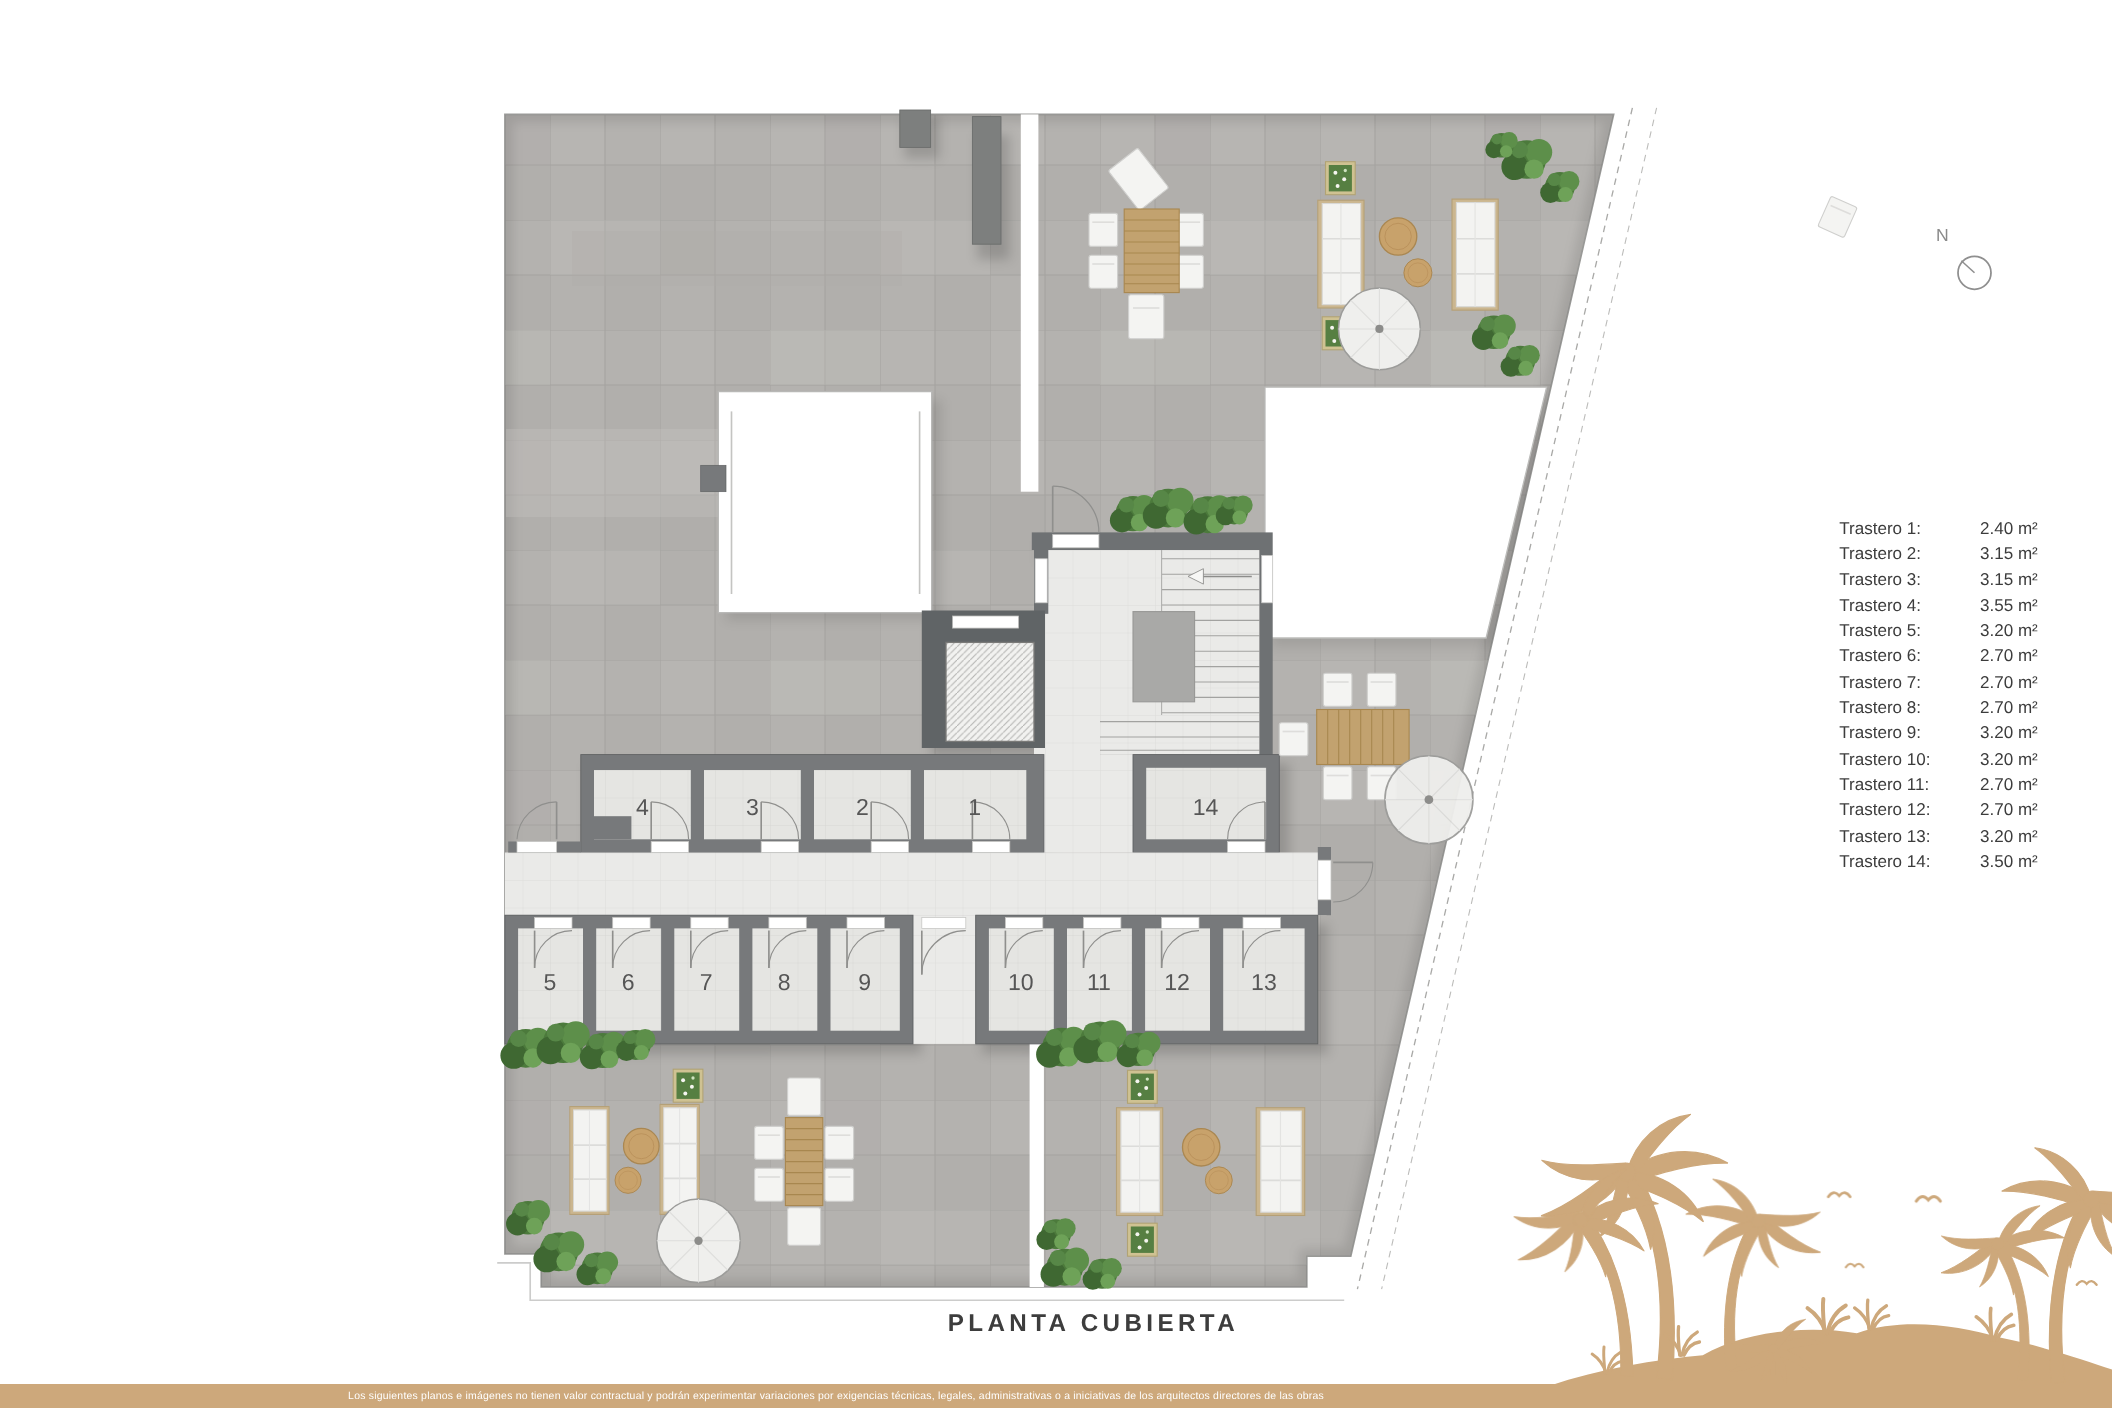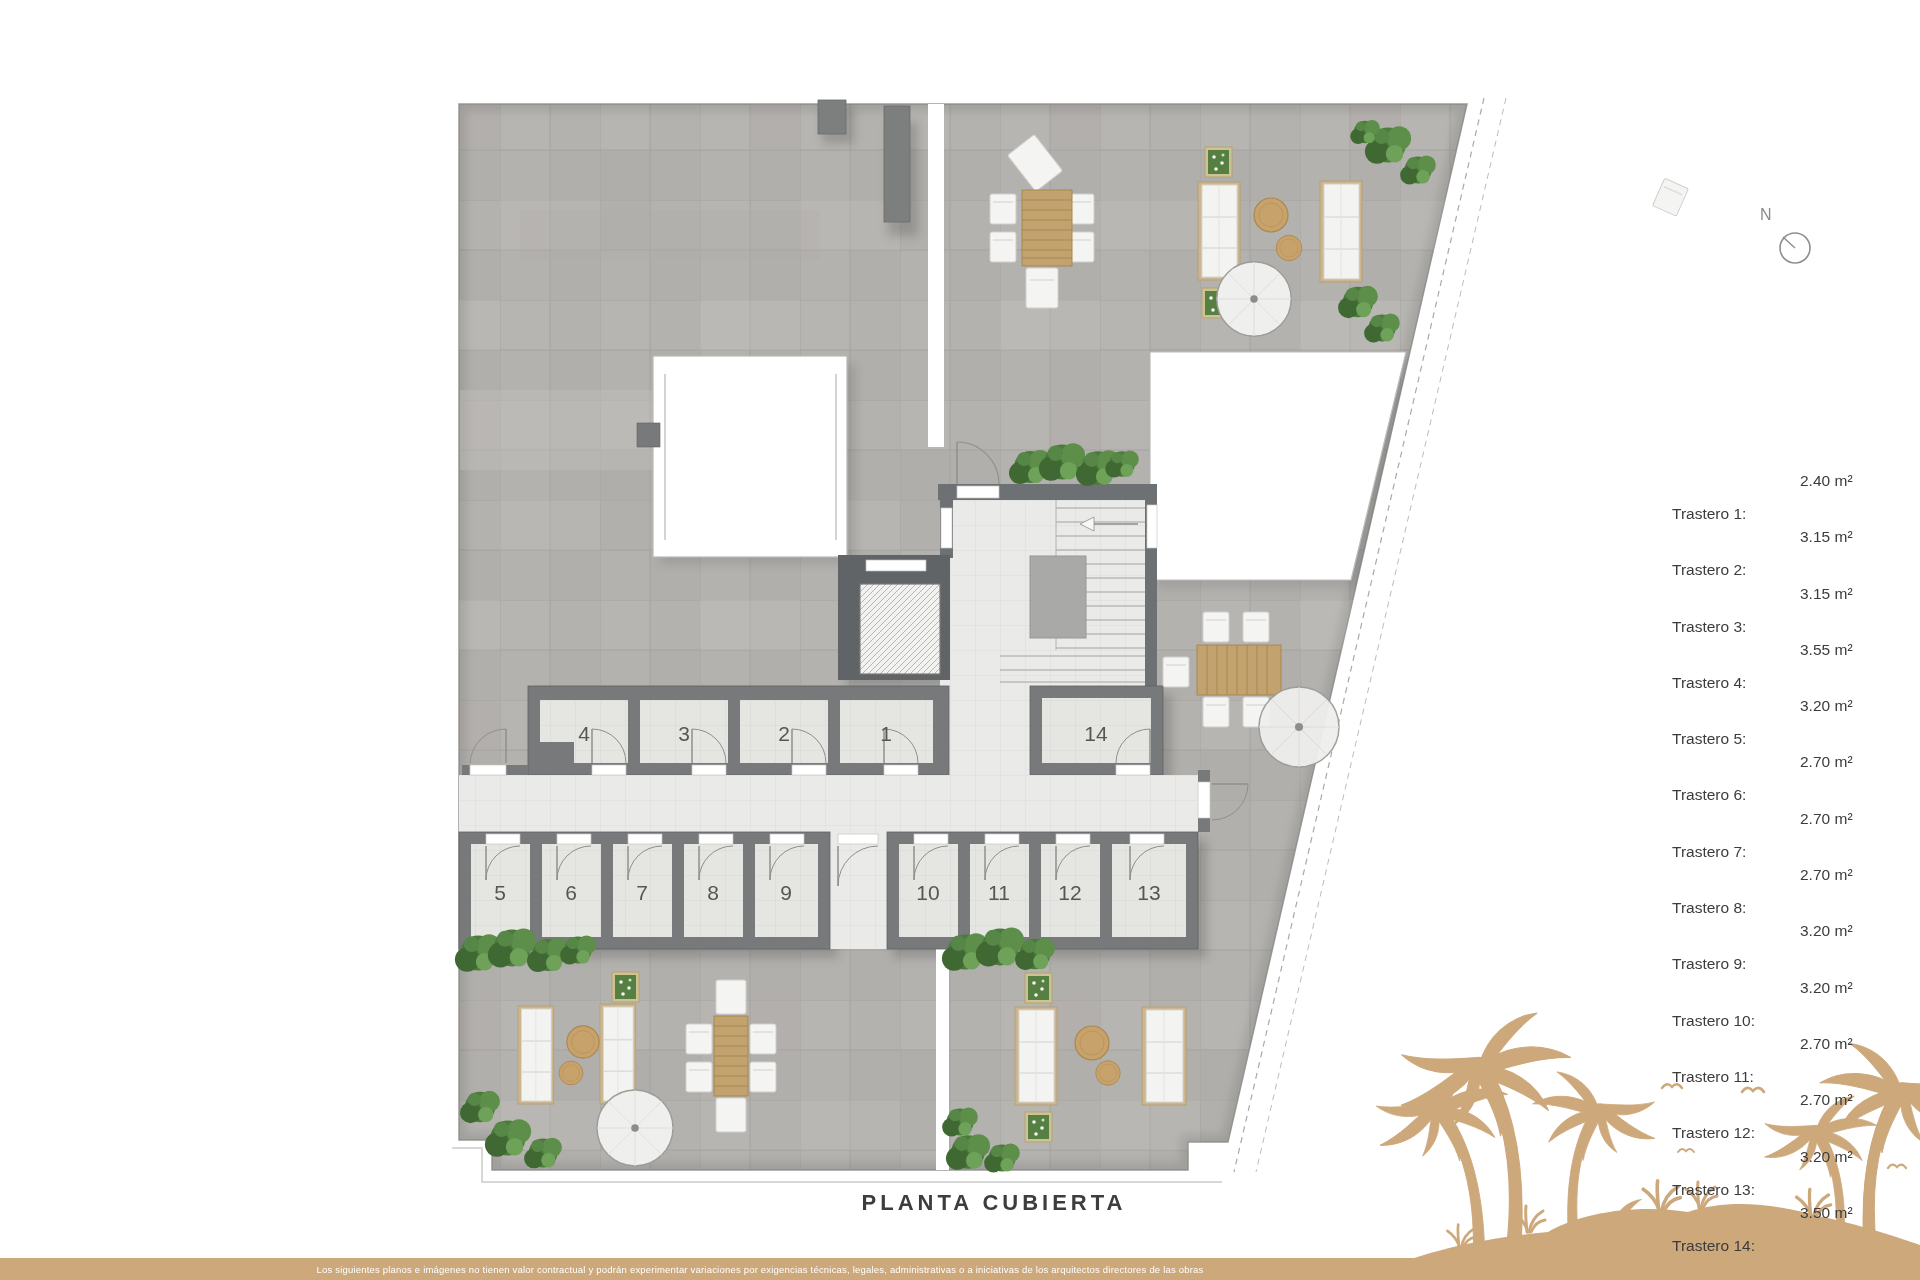--- a/index.html
+++ b/index.html
@@ -4,21 +4,21 @@
 <style>
   html,body{margin:0;padding:0;background:#ffffff;}
   .canvas{position:relative;width:1920px;height:1280px;background:#ffffff;overflow:hidden;
           font-family:"Liberation Sans", sans-serif;}
   svg text{font-family:"Liberation Sans", sans-serif;}
 
   
   .legend{position:absolute;left:1672px;top:469px;width:260px;color:#3c3c3c;
           font-size:15.5px;line-height:23.3px;}
   .legend-row{display:flex;}
-  .legend-label{width:128px;margin-top:33px;}
+  .legend-label{width:128px;}
   .legend-value{flex:1;}
 
   
   .plan-title{position:absolute;left:0;top:1190px;width:1920px;text-align:center;
               font-size:22px;font-weight:bold;letter-spacing:4px;color:#3d3d3d;padding-left:34px;}
 
   
   .compass-n{position:absolute;left:1760px;top:206px;font-size:16px;color:#8a8a8a;}
 
   

